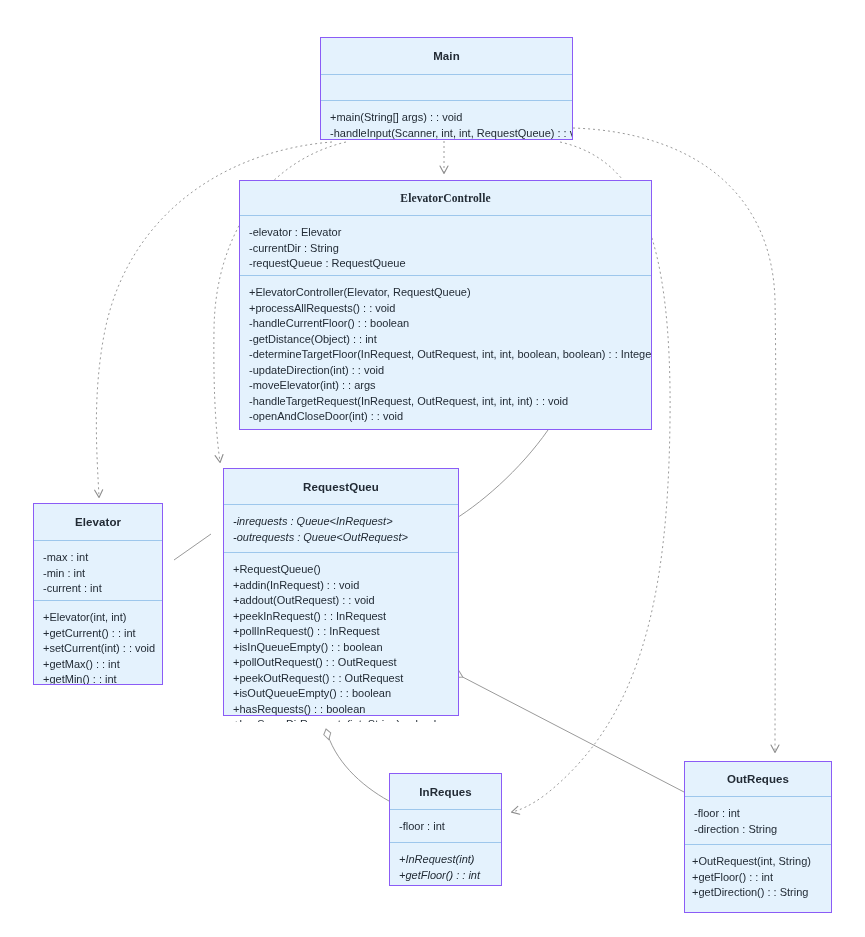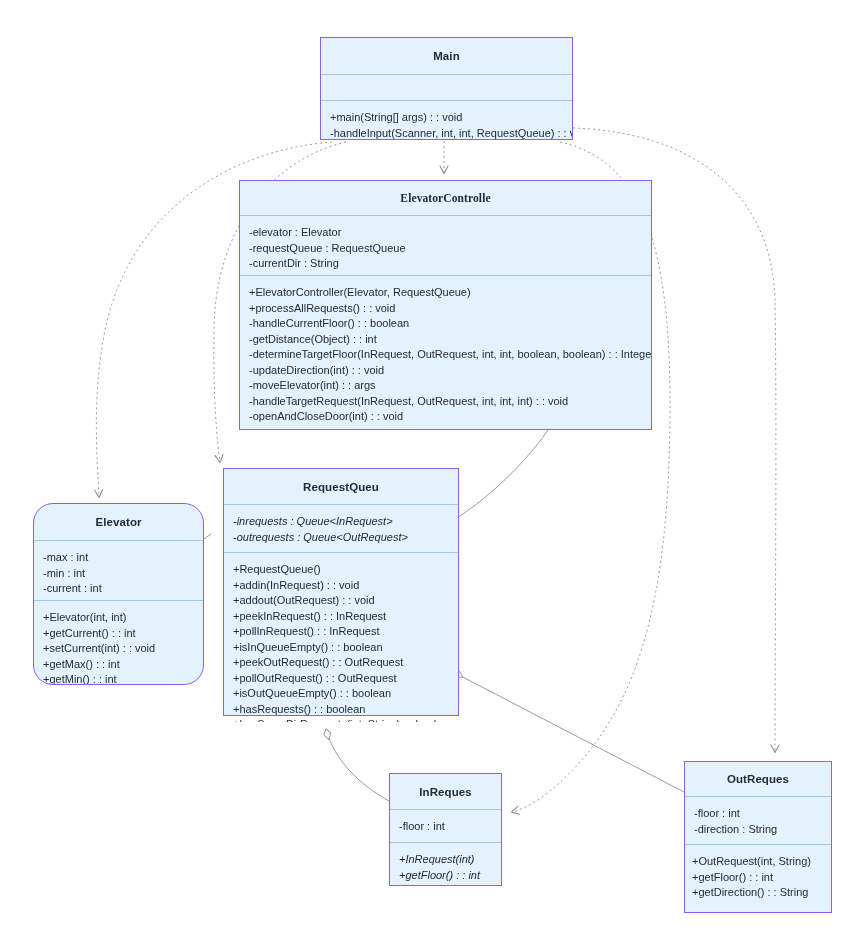--- a/index.html
+++ b/index.html
@@ -71,21 +71,21 @@
   #class-controller  { left: 239px; top: 180px; width: 413px; height: 250px; }
   #class-controller .uml-title { height: 34px; font-family: Liberation Serif, serif; }
   #class-controller .c-attrs   { height: 60px; }
   #class-controller .c-ops     { height: 154px; }
 
   #class-queue       { left: 211px; top: 468px; width: 236px; height: 248px; margin-left: 12px; }
   #class-queue .uml-title { height: 35px; }
   #class-queue .c-attrs   { height: 48px; font-style: italic; }
   #class-queue .c-ops     { height: 170px; }
 
-  #class-elevator    { left: 33px;  top: 503px; width: 171px; height: 182px; border-radius: 20px; }
+  #class-elevator    { left: 33px;  top: 503px; width: 130px; height: 182px; }
   #class-elevator .uml-title { height: 36px; }
   #class-elevator .c-attrs   { height: 60px; }
   #class-elevator .c-ops     { height: 84px; }
 
   #class-inrequest   { left: 389px; top: 773px; width: 113px; height: 113px; }
   #class-inrequest .uml-title { height: 35px; }
   #class-inrequest .c-attrs   { height: 33px; }
   #class-inrequest .c-ops     { height: 44px; font-style: italic; }
 
   #class-outrequest  { left: 684px; top: 761px; width: 148px; height: 152px; }
@@ -133,22 +133,22 @@
     <div class="uml-compartment c-ops">
       <div class="uml-row">+main(String[] args) : : void</div>
       <div class="uml-row">-handleInput(Scanner, int, int, RequestQueue) : : void</div>
     </div>
   </div>
 
   <div class="uml-class" id="class-controller">
     <div class="uml-title">ElevatorControlle</div>
     <div class="uml-compartment c-attrs">
       <div class="uml-row">-elevator : Elevator</div>
+      <div class="uml-row">-currentDir : String</div>
       <div class="uml-row">-requestQueue : RequestQueue</div>
-      <div class="uml-row">-currentDir : String</div>
     </div>
     <div class="uml-compartment c-ops">
       <div class="uml-row">+ElevatorController(Elevator, RequestQueue)</div>
       <div class="uml-row">+processAllRequests() : : void</div>
       <div class="uml-row">-handleCurrentFloor() : : boolean</div>
       <div class="uml-row">-getDistance(Object) : : int</div>
       <div class="uml-row">-determineTargetFloor(InRequest, OutRequest, int, int, boolean, boolean) : : Integer</div>
       <div class="uml-row">-updateDirection(int) : : void</div>
       <div class="uml-row">-moveElevator(int) : : args</div>
       <div class="uml-row">-handleTargetRequest(InRequest, OutRequest, int, int, int) : : void</div>
@@ -162,22 +162,22 @@
       <div class="uml-row">-inrequests : Queue&lt;InRequest&gt;</div>
       <div class="uml-row">-outrequests : Queue&lt;OutRequest&gt;</div>
     </div>
     <div class="uml-compartment c-ops">
       <div class="uml-row">+RequestQueue()</div>
       <div class="uml-row">+addin(InRequest) : : void</div>
       <div class="uml-row">+addout(OutRequest) : : void</div>
       <div class="uml-row">+peekInRequest() : : InRequest</div>
       <div class="uml-row">+pollInRequest() : : InRequest</div>
       <div class="uml-row">+isInQueueEmpty() : : boolean</div>
+      <div class="uml-row">+pollOutRequest() : : OutRequest</div>
       <div class="uml-row">+peekOutRequest() : : OutRequest</div>
-      <div class="uml-row">+pollOutRequest() : : OutRequest</div>
       <div class="uml-row">+isOutQueueEmpty() : : boolean</div>
       <div class="uml-row">+hasRequests() : : boolean</div>
       <div class="uml-row">+hasSameDirRequests(int, String) : : boolean</div>
     </div>
   </div>
 
   <div class="uml-class" id="class-elevator">
     <div class="uml-title">Elevator</div>
     <div class="uml-compartment c-attrs">
       <div class="uml-row">-max : int</div>

